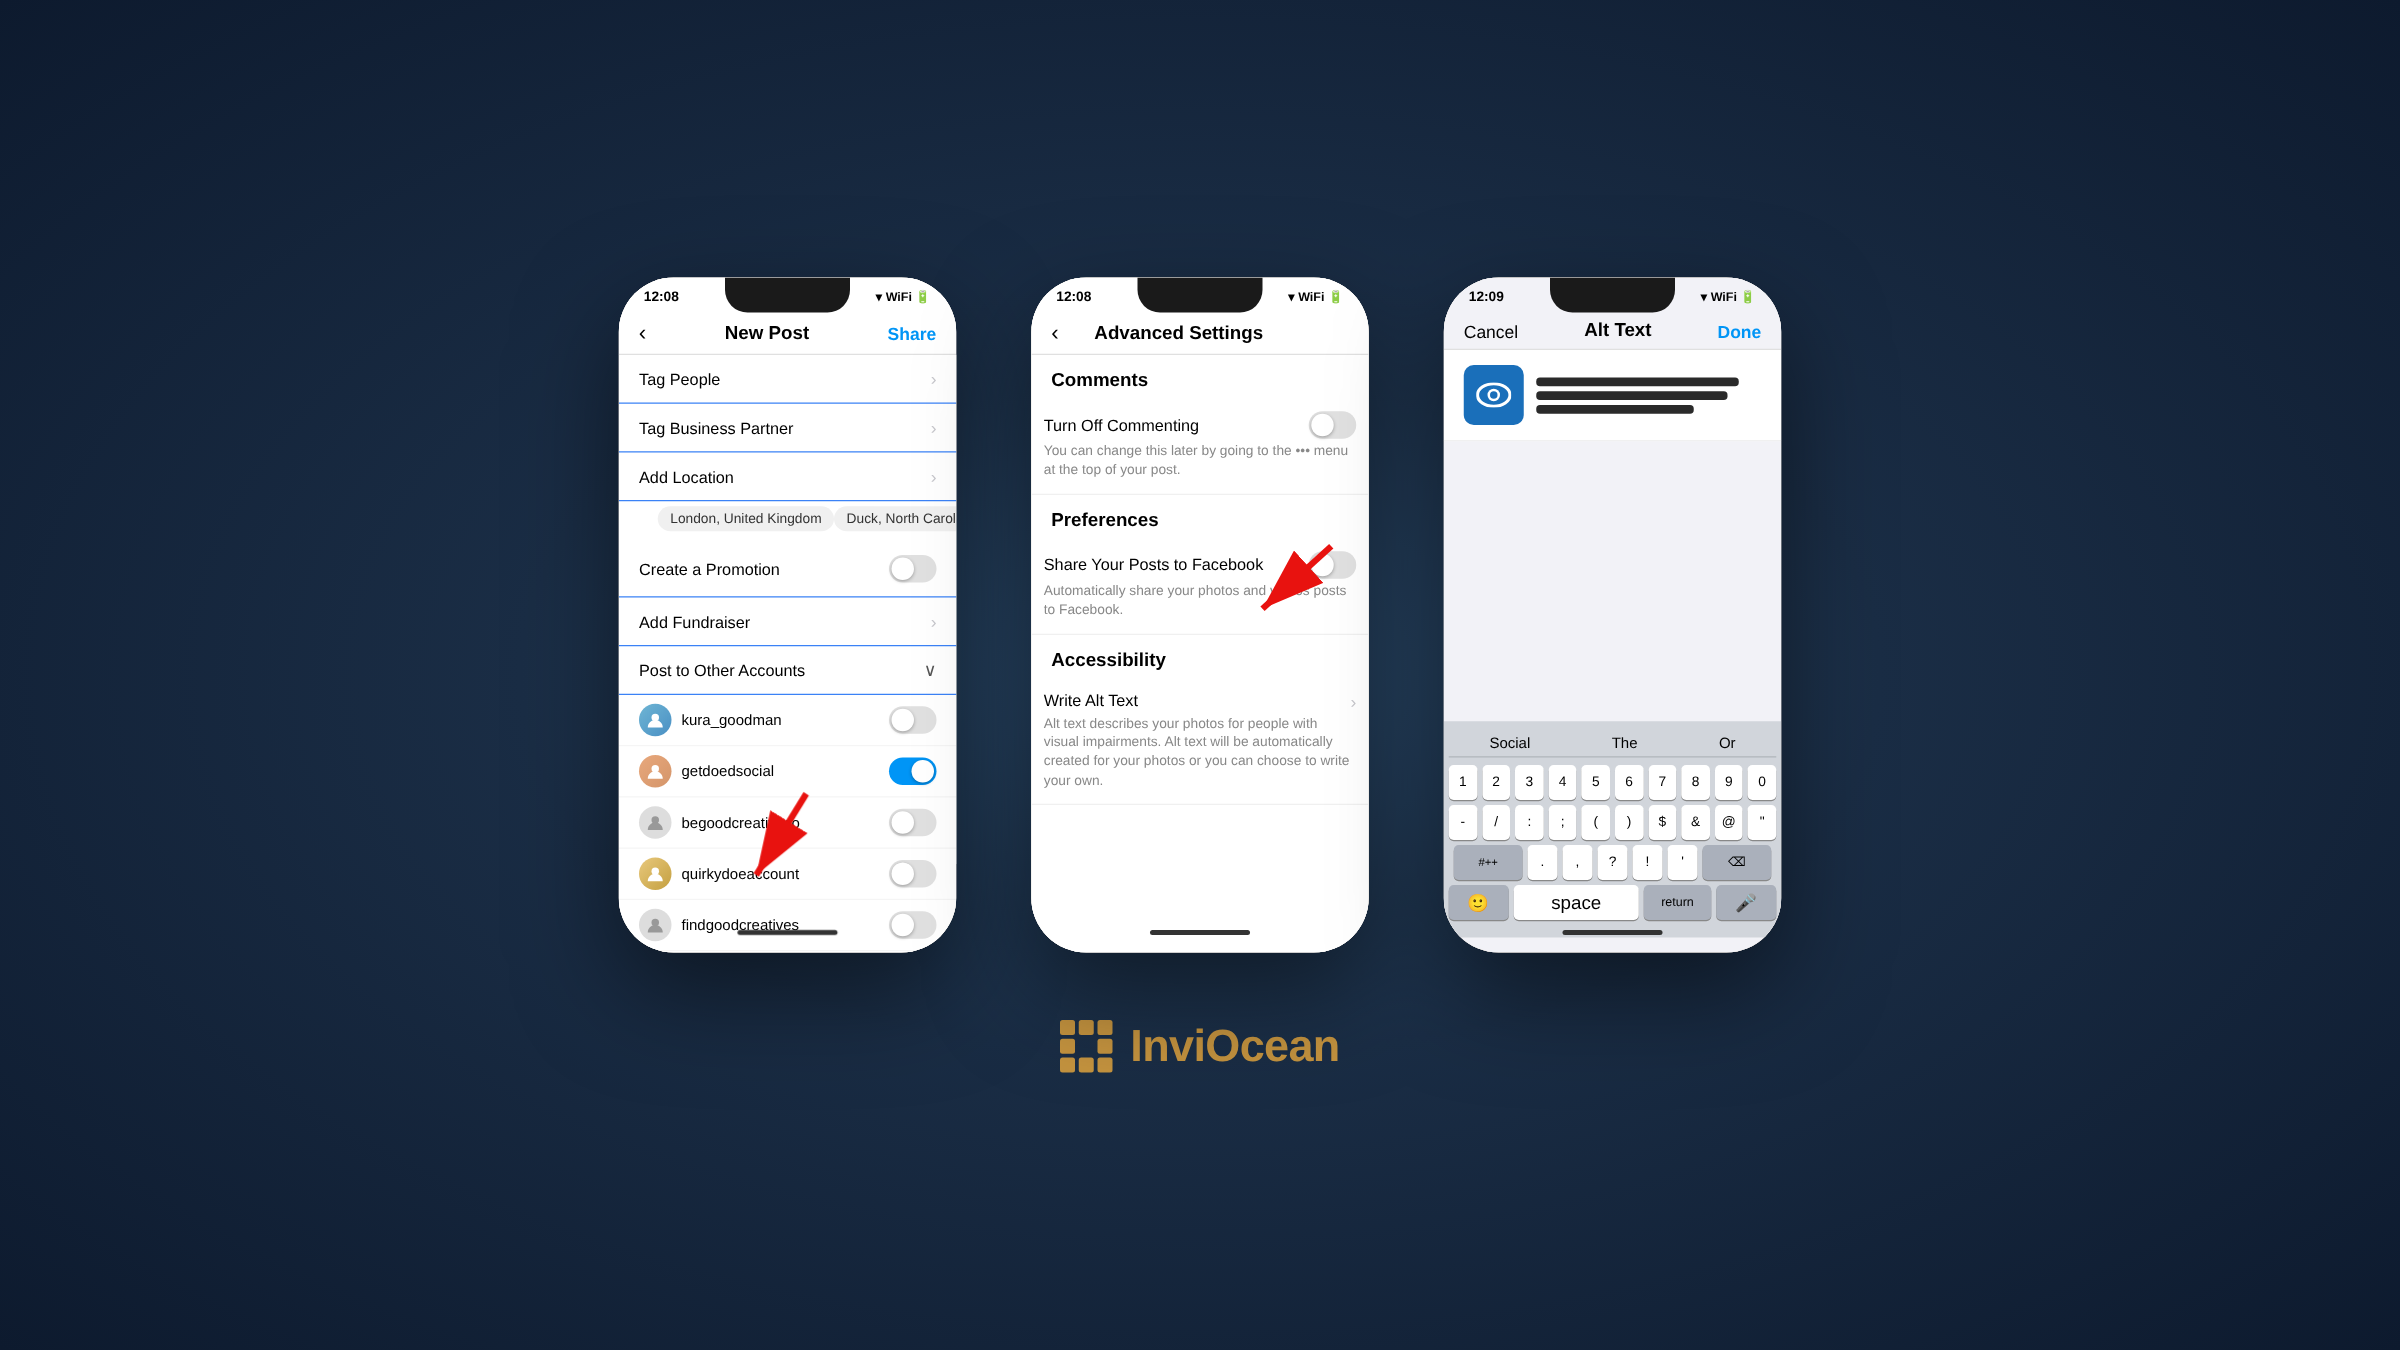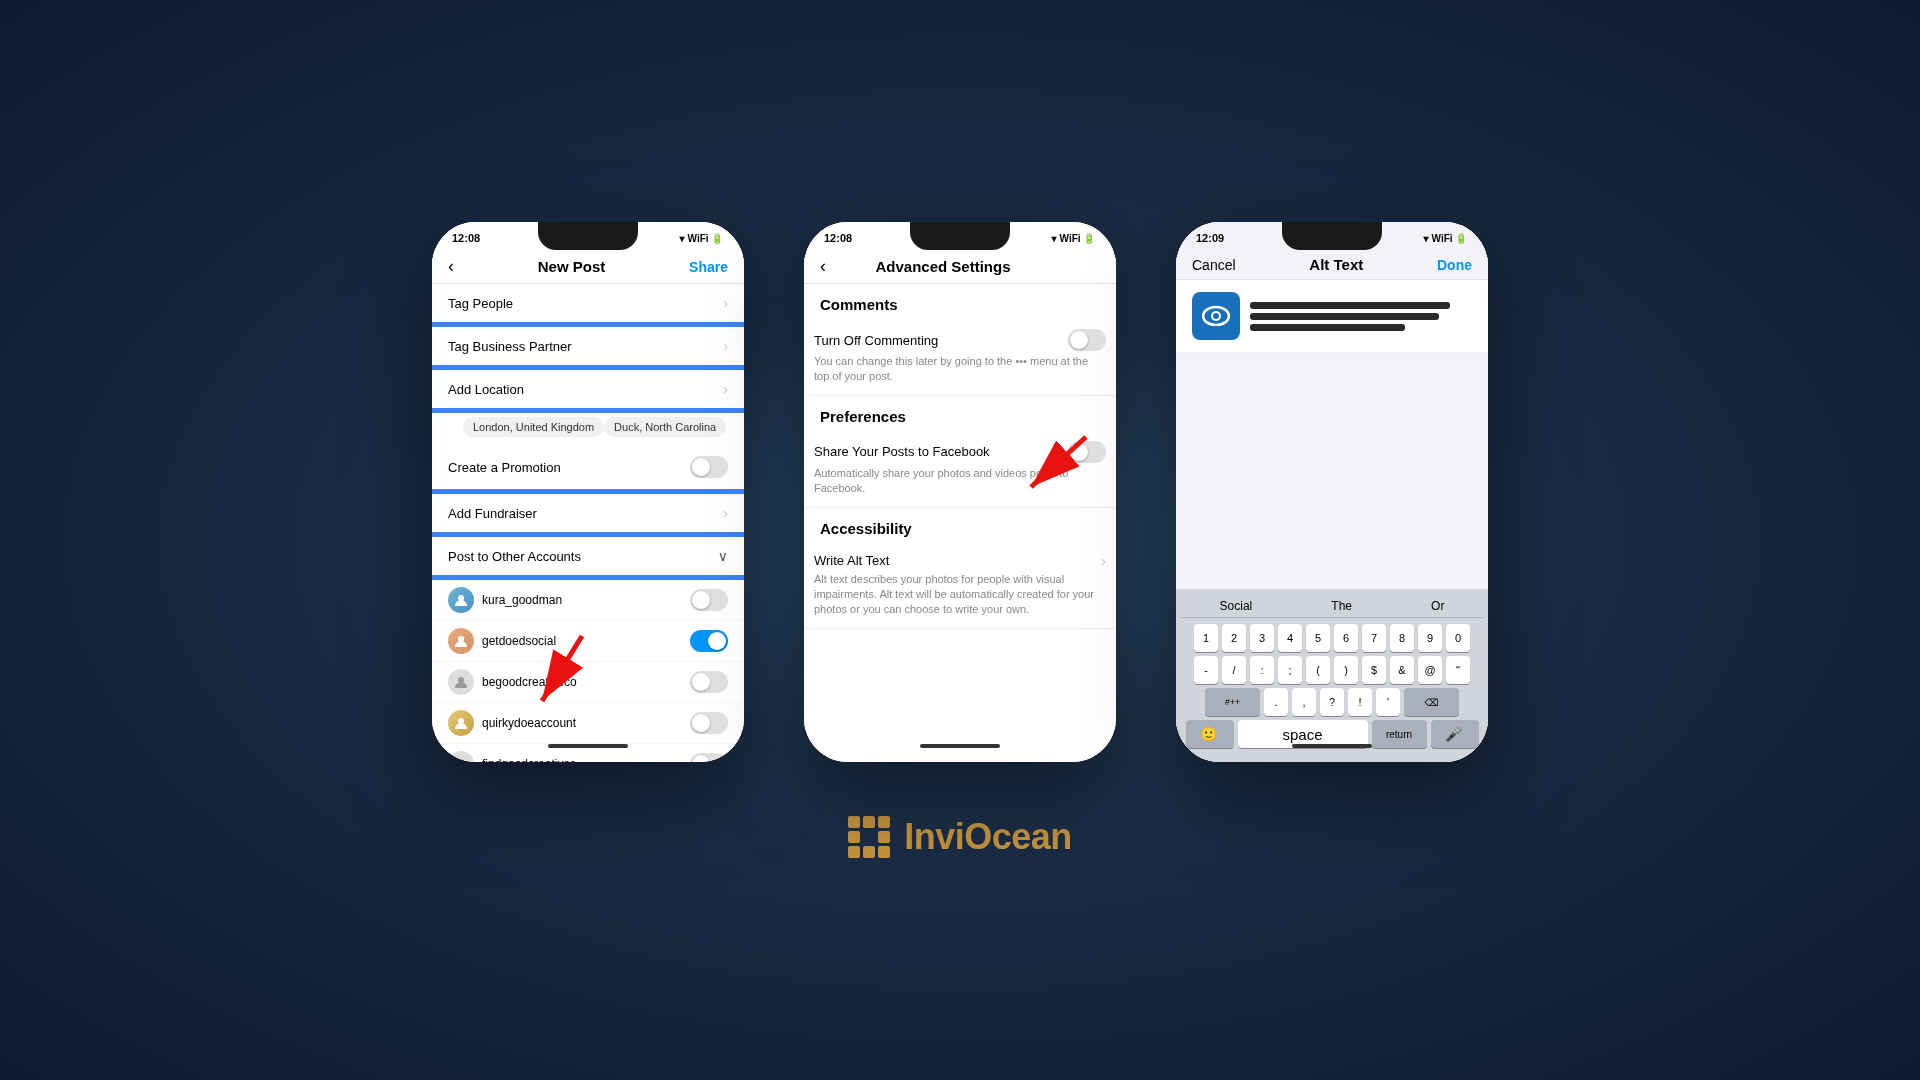--- a/index.html
+++ b/index.html
@@ -15,21 +15,21 @@
       overflow: hidden;
     }
     .phones-container {
       display: flex;
       gap: 60px;
       align-items: center;
       margin-bottom: 30px;
     }
     
     .phone {
-      width: 312px;
+      width: 270px;
       height: 540px;
       background: #f5f0eb;
       border-radius: 44px;
       position: relative;
       box-shadow: 0 30px 80px rgba(0,0,0,0.5), inset 0 0 0 2px #d0c8be, inset 0 0 0 4px #e8e0d8;
       overflow: hidden;
     }
     .phone::before {
       content: '';
       position: absolute;
@@ -95,21 +95,21 @@
       height: calc(100% - 56px);
       background: #fff;
     }
     .screen-content::-webkit-scrollbar { display: none; }
     
     .list-item {
       display: flex;
       align-items: center;
       justify-content: space-between;
       padding: 11px 16px;
-      border-bottom: 5px solid #3b82f6;
+      border-bottom: 1px solid #3b82f6;
       font-size: 13px;
       color: #000;
     }
     .chevron {
       color: #c7c7cc;
       font-size: 14px;
     }
     
     .toggle {
       width: 38px;
@@ -220,21 +220,21 @@
       border-radius: 8px;
       display: flex;
       align-items: center;
       justify-content: center;
       font-size: 24px;
       flex-shrink: 0;
     }
     
     .keyboard {
       position: absolute;
-      bottom: 0;
+      bottom: 12px;
       left: 0;
       right: 0;
       background: #d1d5db;
       padding: 6px 4px 10px;
     }
     .kbd-suggestions {
       display: flex;
       justify-content: space-around;
       margin-bottom: 6px;
       padding: 2px 0;

